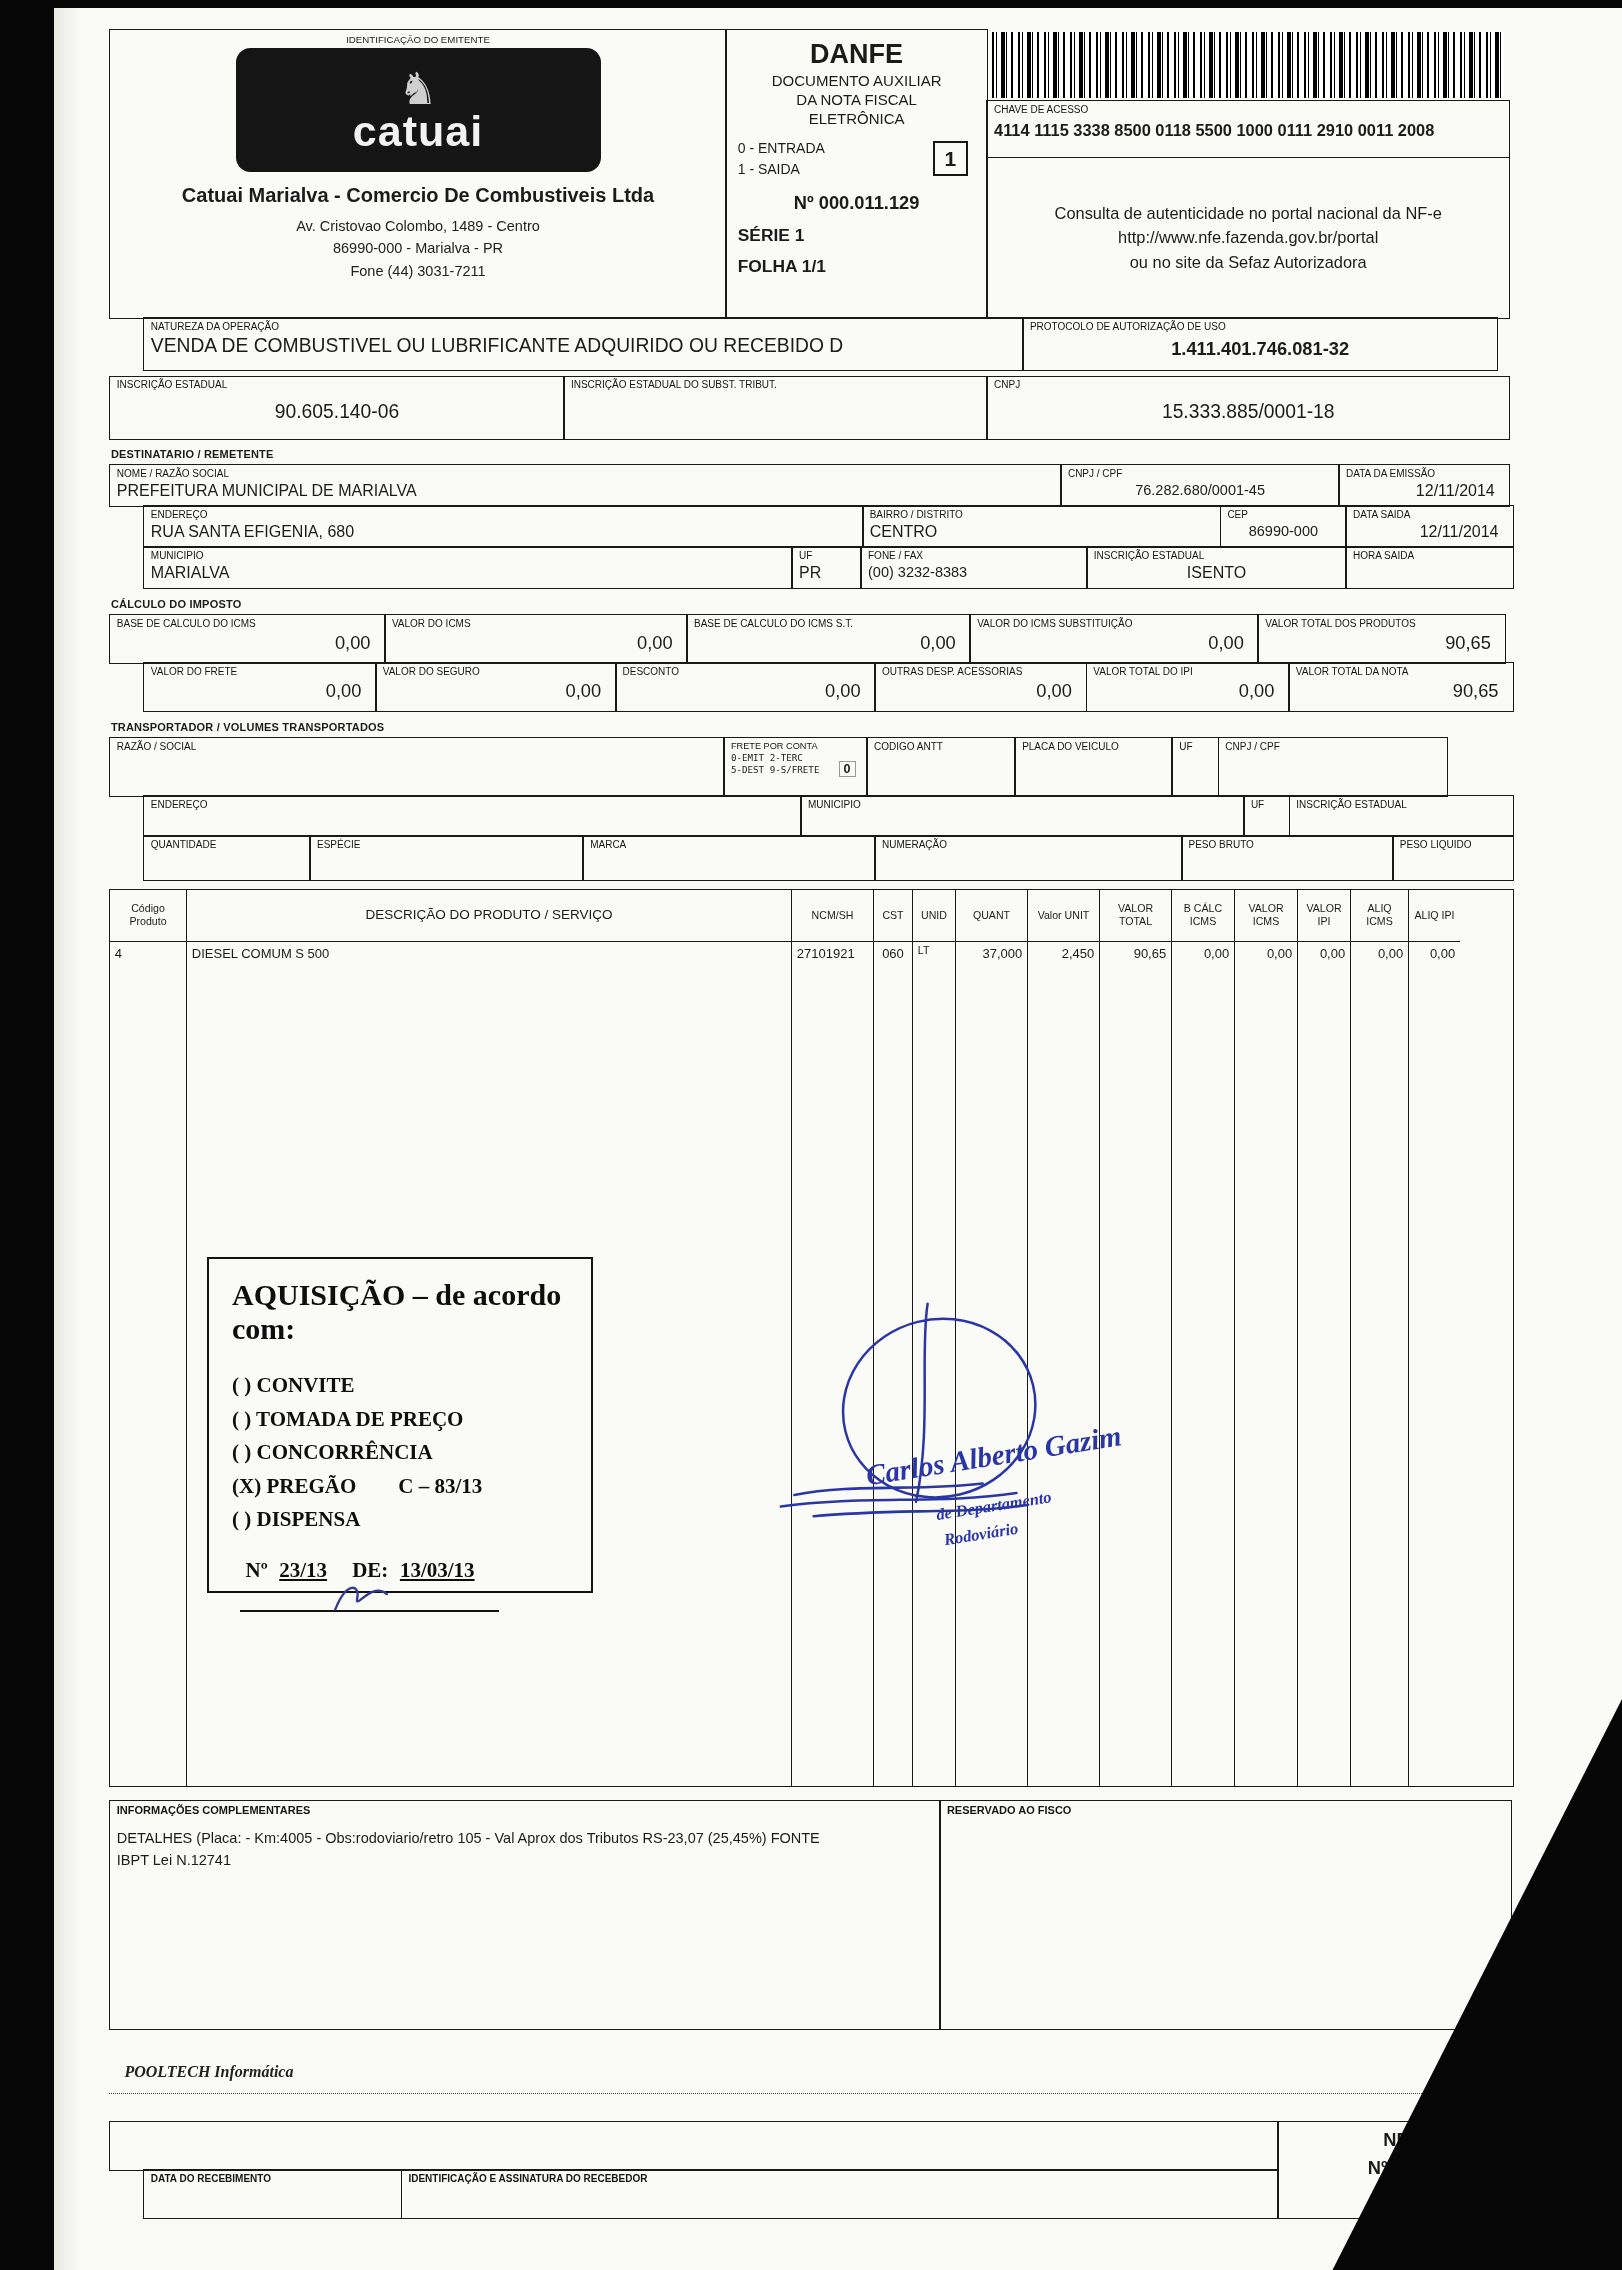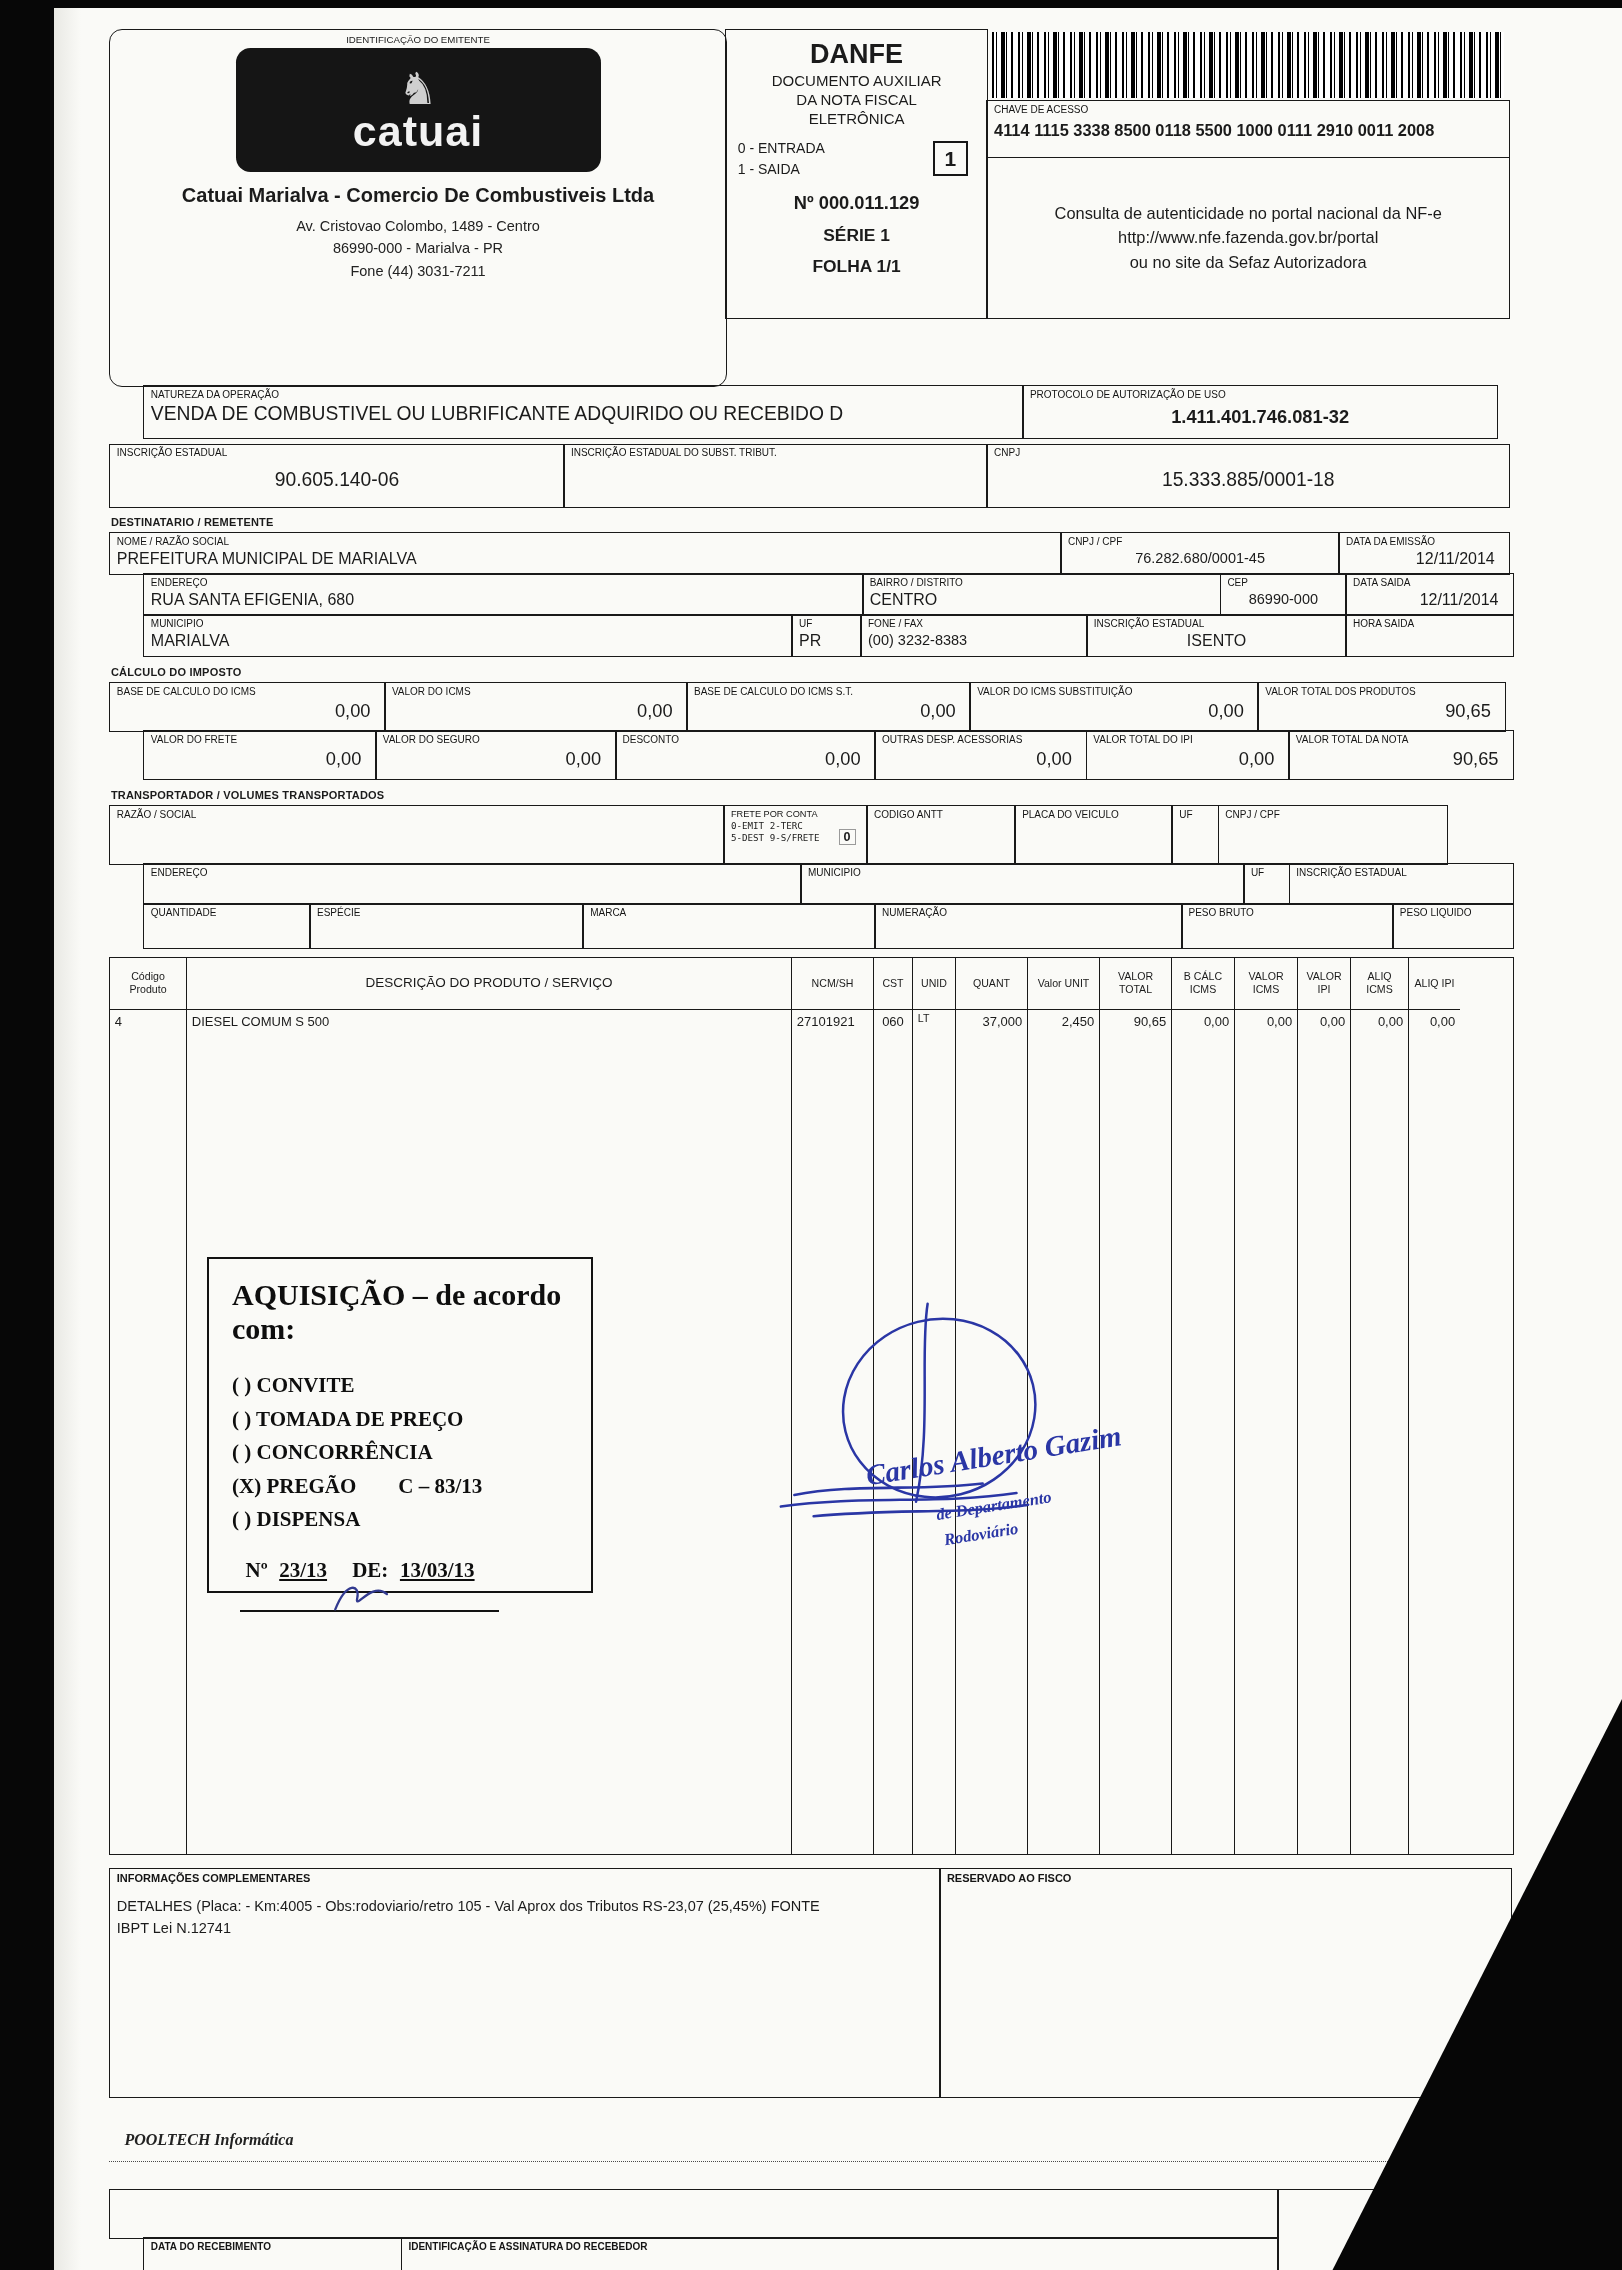--- a/index.html
+++ b/index.html
@@ -16,35 +16,35 @@
   .val{display:block;font-size:16px;margin-top:1.9px;white-space:nowrap;}
   .ctr{text-align:center;}
   .rgt{text-align:right;padding-right:7.7px;}
   .bold{font-weight:bold;}
   .seclabel{font-size:11px;font-weight:bold;padding:8.7px 1.9px 3.9px 1.9px;letter-spacing:0.2px;}
   .rh45>.cell{height:43px;} .rh52>.cell{height:50px;} .rh56>.cell{height:54px;}
   .rh62>.cell{height:60px;} .rh44>.cell{height:42px;} .rh48>.cell{height:46px;}
   .rh66>.cell{height:64px;}
 
   
-  .emit{width:618px;height:358px;text-align:center;padding-top:4.8px;border-radius:13px;}
+  .emit{width:618px;height:290px;text-align:center;padding-top:4.8px;}
   .emit-label{font-size:9.7px;margin-bottom:2.9px;}
   .logo{width:365px;height:124px;margin:1.9px auto 0;background:#151515;border-radius:14.5px;display:flex;flex-direction:column;align-items:center;justify-content:center;}
   .logo-horse{font-family:"DejaVu Sans",sans-serif;font-size:44px;line-height:.95;color:#cfcfcf;}
   .logo-text{font-size:43px;font-weight:bold;color:#f2f2f2;letter-spacing:1px;line-height:1;}
   .emit-name{font-size:20px;font-weight:bold;margin-top:11.6px;}
   .emit-addr{font-size:14.5px;line-height:1.55;margin-top:7.7px;color:#222;}
   .danfe-cell{width:263px;height:290px;padding:9.7px 11.6px;}
   .danfe-title{font-size:27px;font-weight:bold;text-align:center;}
   .danfe-sub{font-size:15px;text-align:center;line-height:1.25;margin-top:1.9px;}
   .es-block{display:flex;align-items:center;margin-top:9.7px;}
   .es-lines{font-size:14px;line-height:1.45;}
   .tipo-box{width:35px;height:35px;border:2.4px solid #161616;font-size:21px;font-weight:bold;display:flex;align-items:center;justify-content:center;margin-left:auto;margin-right:7.7px;}
   .danfe-num{font-size:18.3px;font-weight:bold;text-align:center;margin-top:13.5px;}
-  .danfe-serie,.danfe-folha{font-size:17.4px;font-weight:bold;text-align:center;margin-top:10.6px;}
+  .danfe-serie,.danfe-folha{font-size:17.4px;font-weight:bold;margin-top:10.6px;}
   .rcol{width:524px;height:290px;margin-left:-1.9px;display:flex;flex-direction:column;}
   .rcol .cell{margin-left:0;width:100%;}
   .rcol .cell + .cell{margin-top:-1.9px;}
   .barcode{height:66px;margin:2.9px 5.8px 2.9px 5.8px;background:
     repeating-linear-gradient(90deg,#000 0 1.9px,#fff 1.9px 3.9px,#000 3.9px 4.8px,#fff 4.8px 8.7px,#000 8.7px 12.6px,#fff 12.6px 14.5px,#000 14.5px 15.4px,#fff 15.4px 19.3px,#000 19.3px 21px,#fff 21px 26px);}
   .chave-box{height:58px;}
   .chave-val{display:block;font-size:16.4px;font-weight:bold;margin-top:4.8px;white-space:nowrap;}
   .consulta-box{flex:1;display:flex;flex-direction:column;justify-content:center;text-align:center;font-size:16.4px;line-height:1.5;}
 
   

